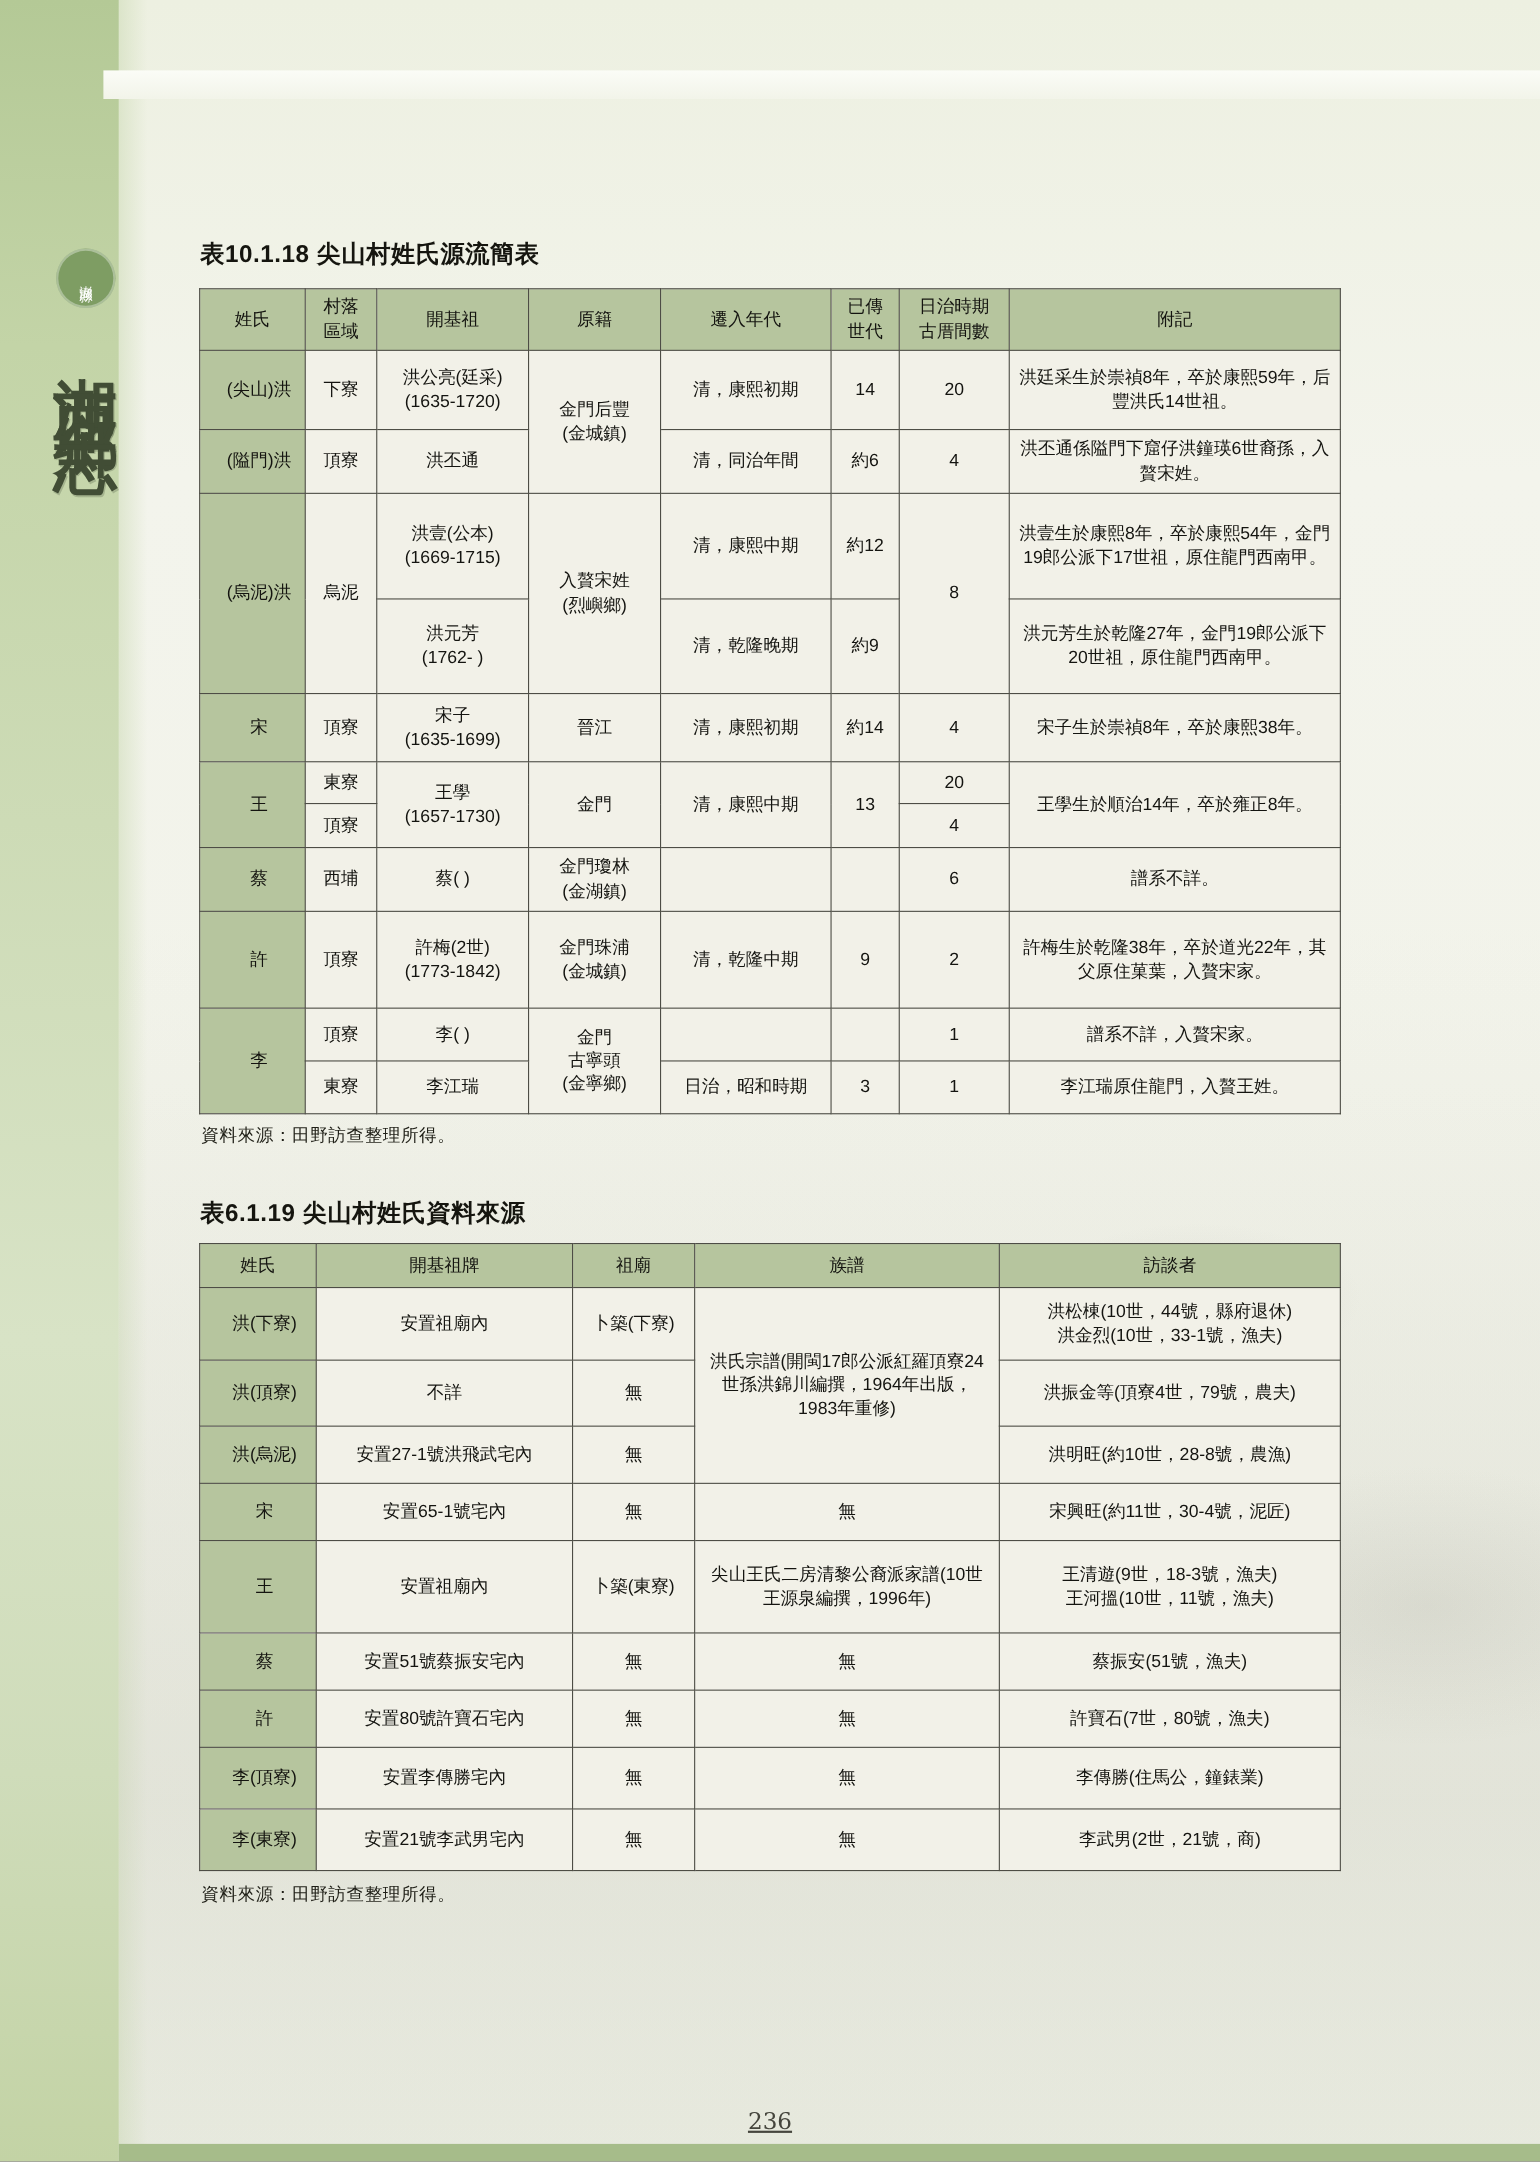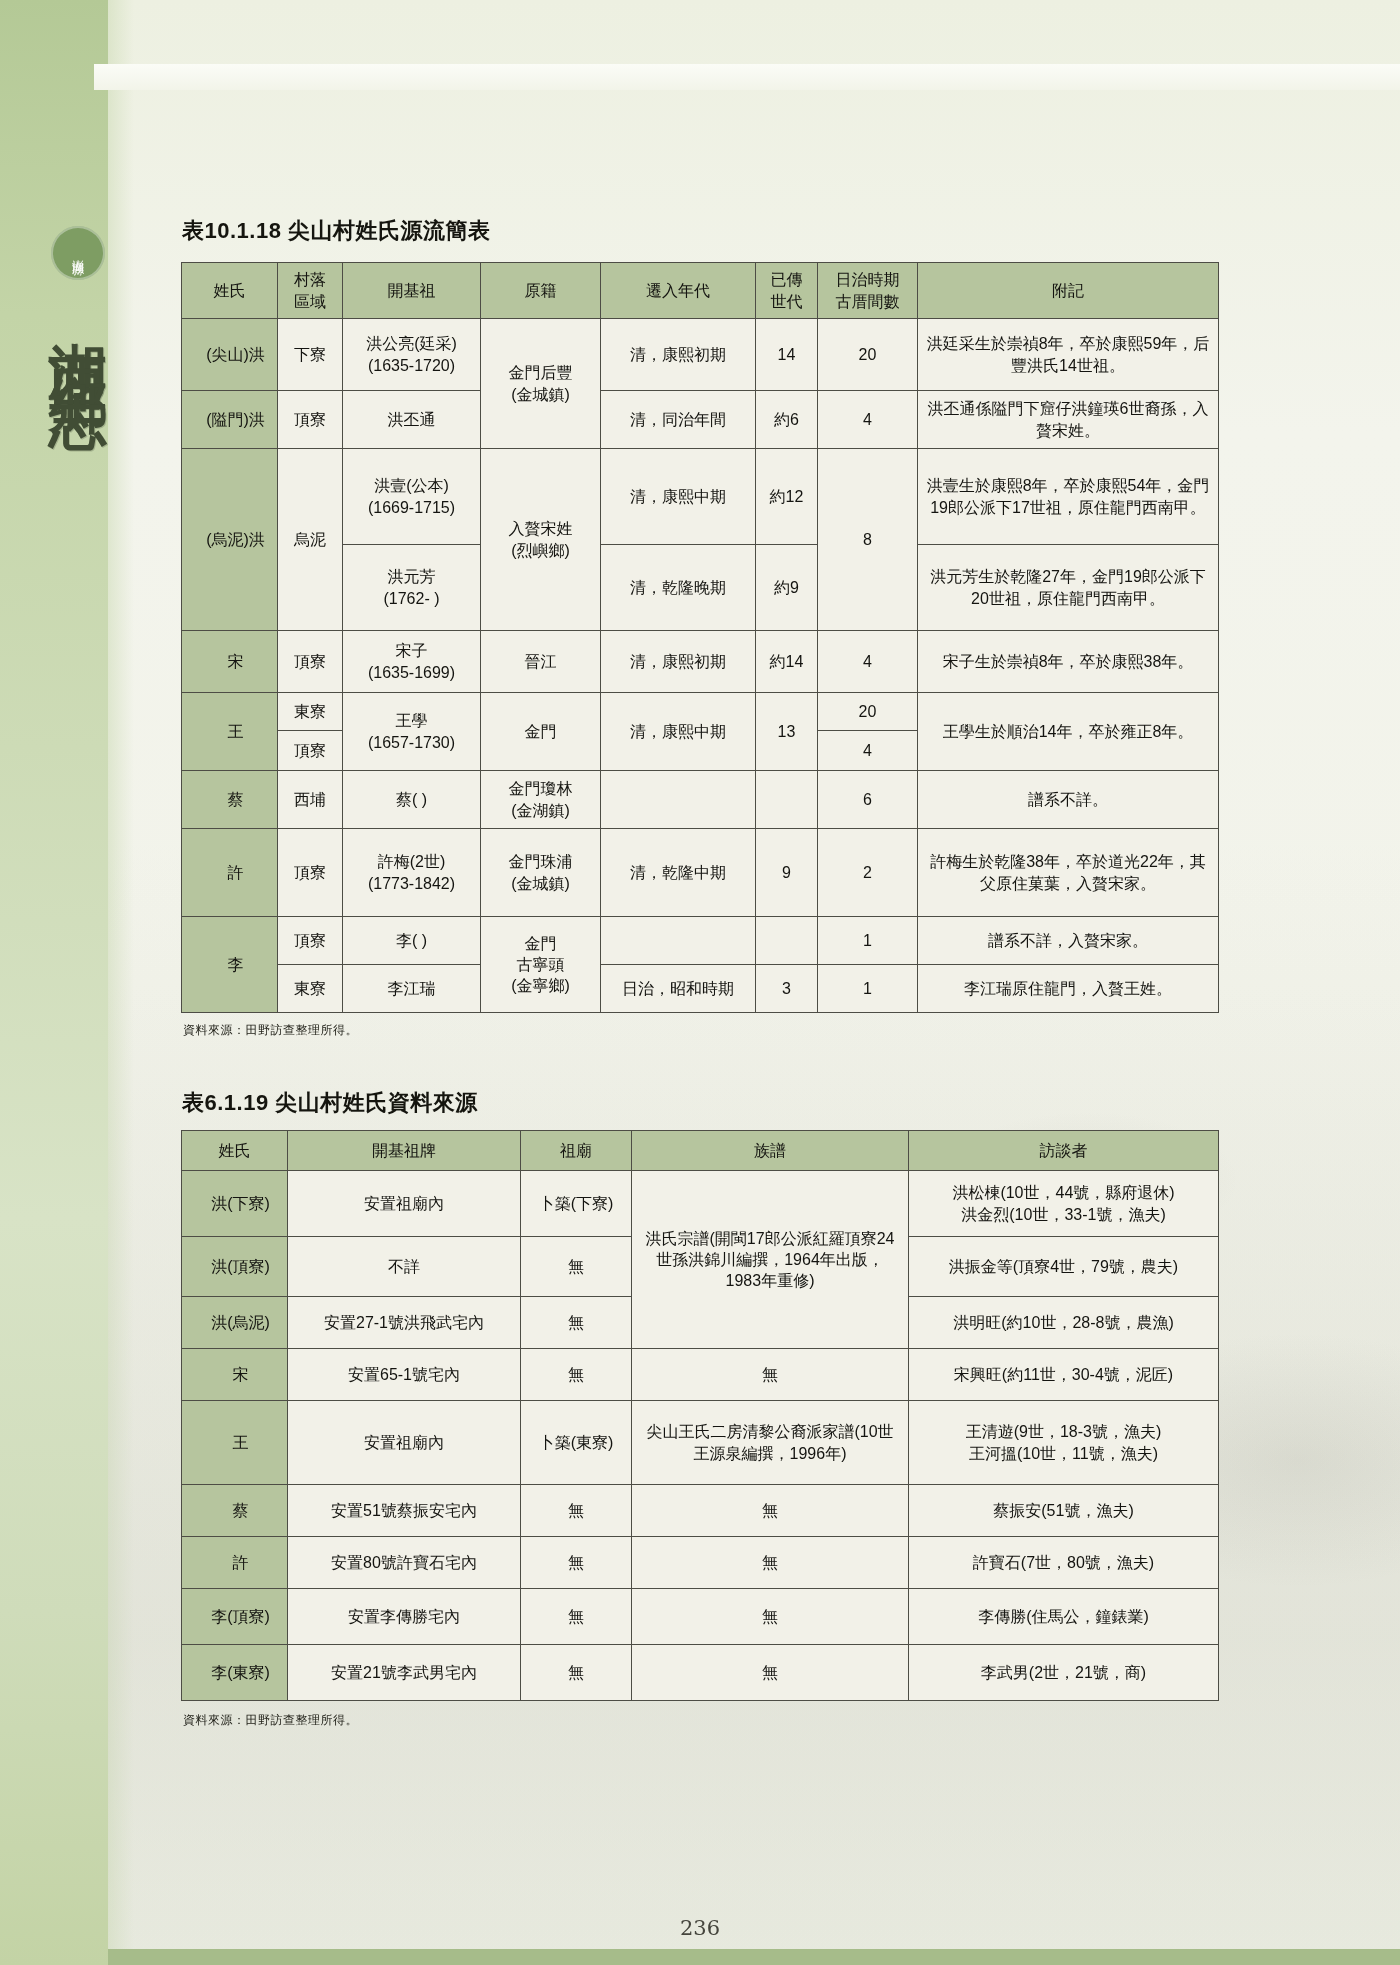--- a/index.html
+++ b/index.html
@@ -59,21 +59,21 @@
   }
 
   .tbl-title {
     position:absolute; left:182px; font-size:22px; font-weight:bold; color:#15150f;
     letter-spacing:0.5px;
   }
   #t1-title { top:216px; }
   #t2-title { top:1088px; }
 
   .note {
-    position:absolute; left:183px; font-size:12px; color:#1e1e16; letter-spacing:0.5px;
+    position:absolute; left:183px; font-size:16px; color:#1e1e16; letter-spacing:0.5px;
   }
   #t1-note { top:1022px; }
   #t2-note { top:1712px; }
 
   table.tbl {
     position:absolute; border-collapse:collapse; table-layout:fixed;
     background:#f2f1e8; font-size:16px; color:#141410;
     border:1px solid #4d4d45;
   }
   #t1 { left:181px; top:262px; width:1038px; }
@@ -88,21 +88,21 @@
   .tbl td.ct { text-align:center; }
   .tbl td.lf { text-align:center; }
 
   .rh38{height:38px}.rh40{height:40px}.rh48{height:48px}.rh52{height:52px}
   .rh56{height:56px}.rh58{height:58px}.rh60{height:60px}.rh62{height:62px}
   .rh66{height:66px}.rh72{height:72px}.rh84{height:84px}.rh86{height:86px}
   .rh88{height:88px}.rh96{height:96px}
 
   .page-number {
     position:absolute; left:0; top:1916px; width:1400px; text-align:center;
-    font-size:21px; color:#45453d; font-family:"DejaVu Serif","Liberation Serif",serif;
+    font-size:21px; color:#45453d; font-family:"DejaVu Serif","Liberation Serif",serif;text-decoration:underline;
   }
 </style>
 </head>
 <body>
 
 <div class="page">
 
   <div class="sidebar"></div>
   <div class="sidebar-fade"></div>
   <div class="top-band"></div>

